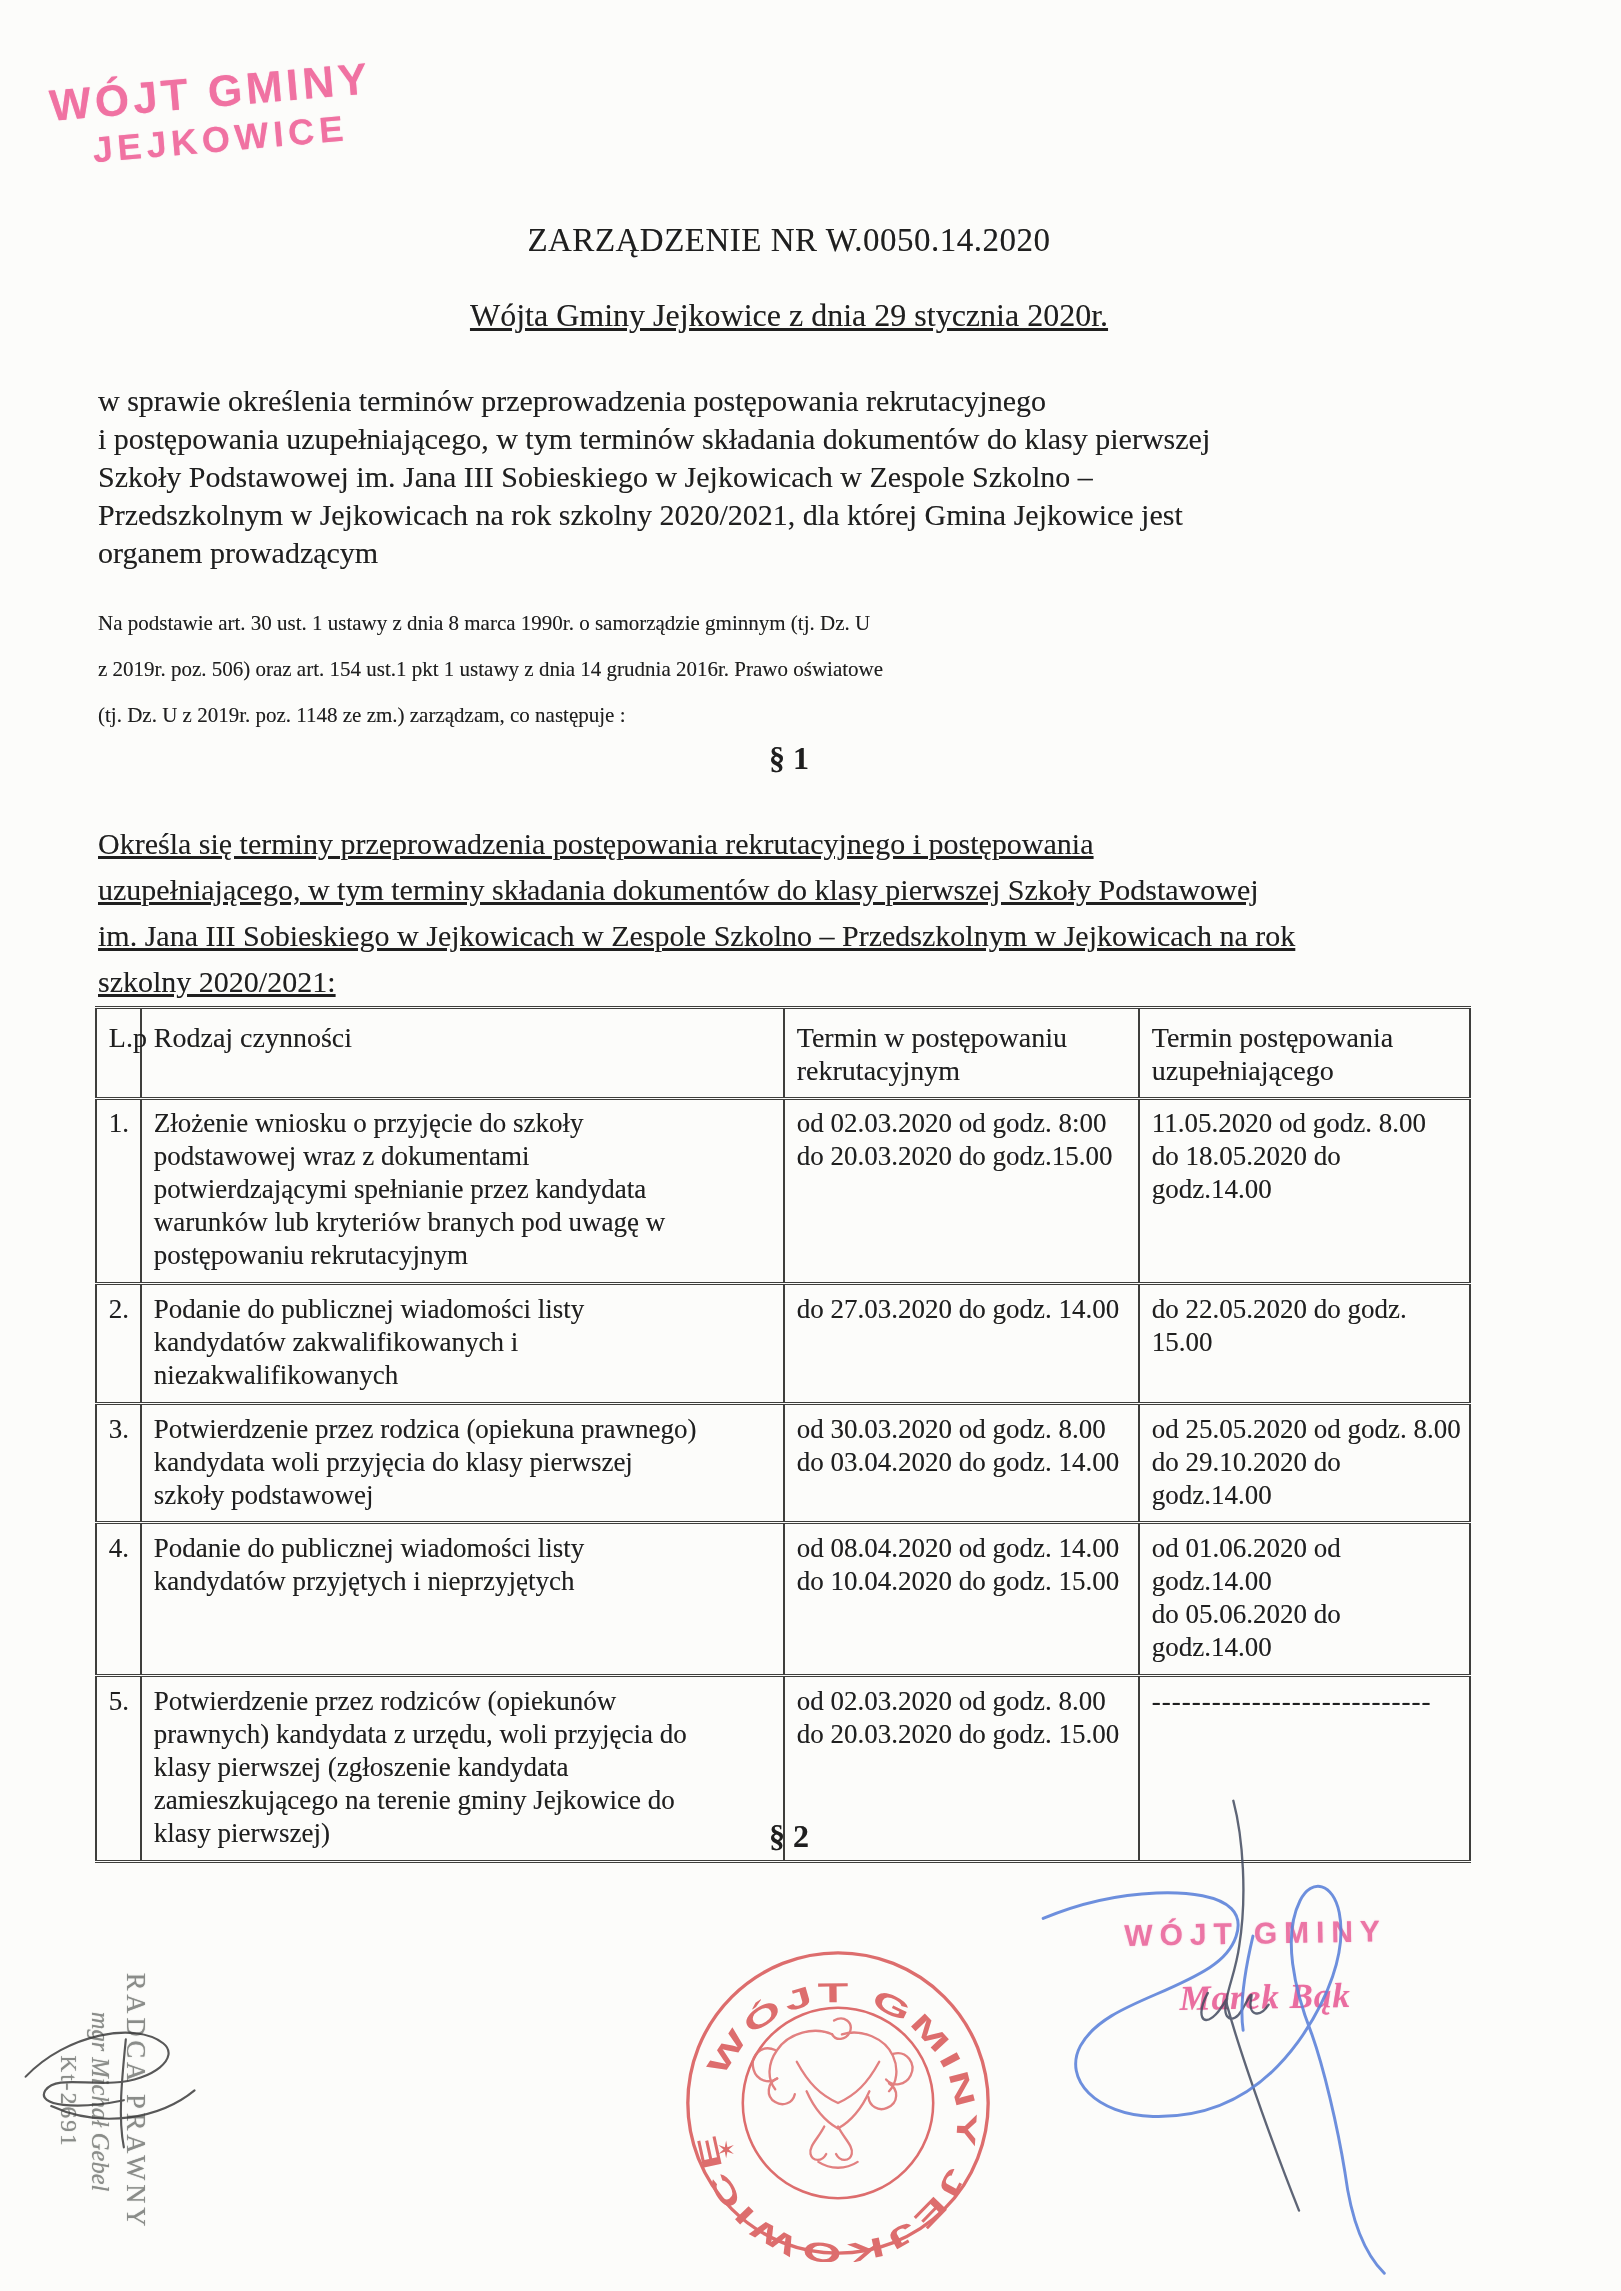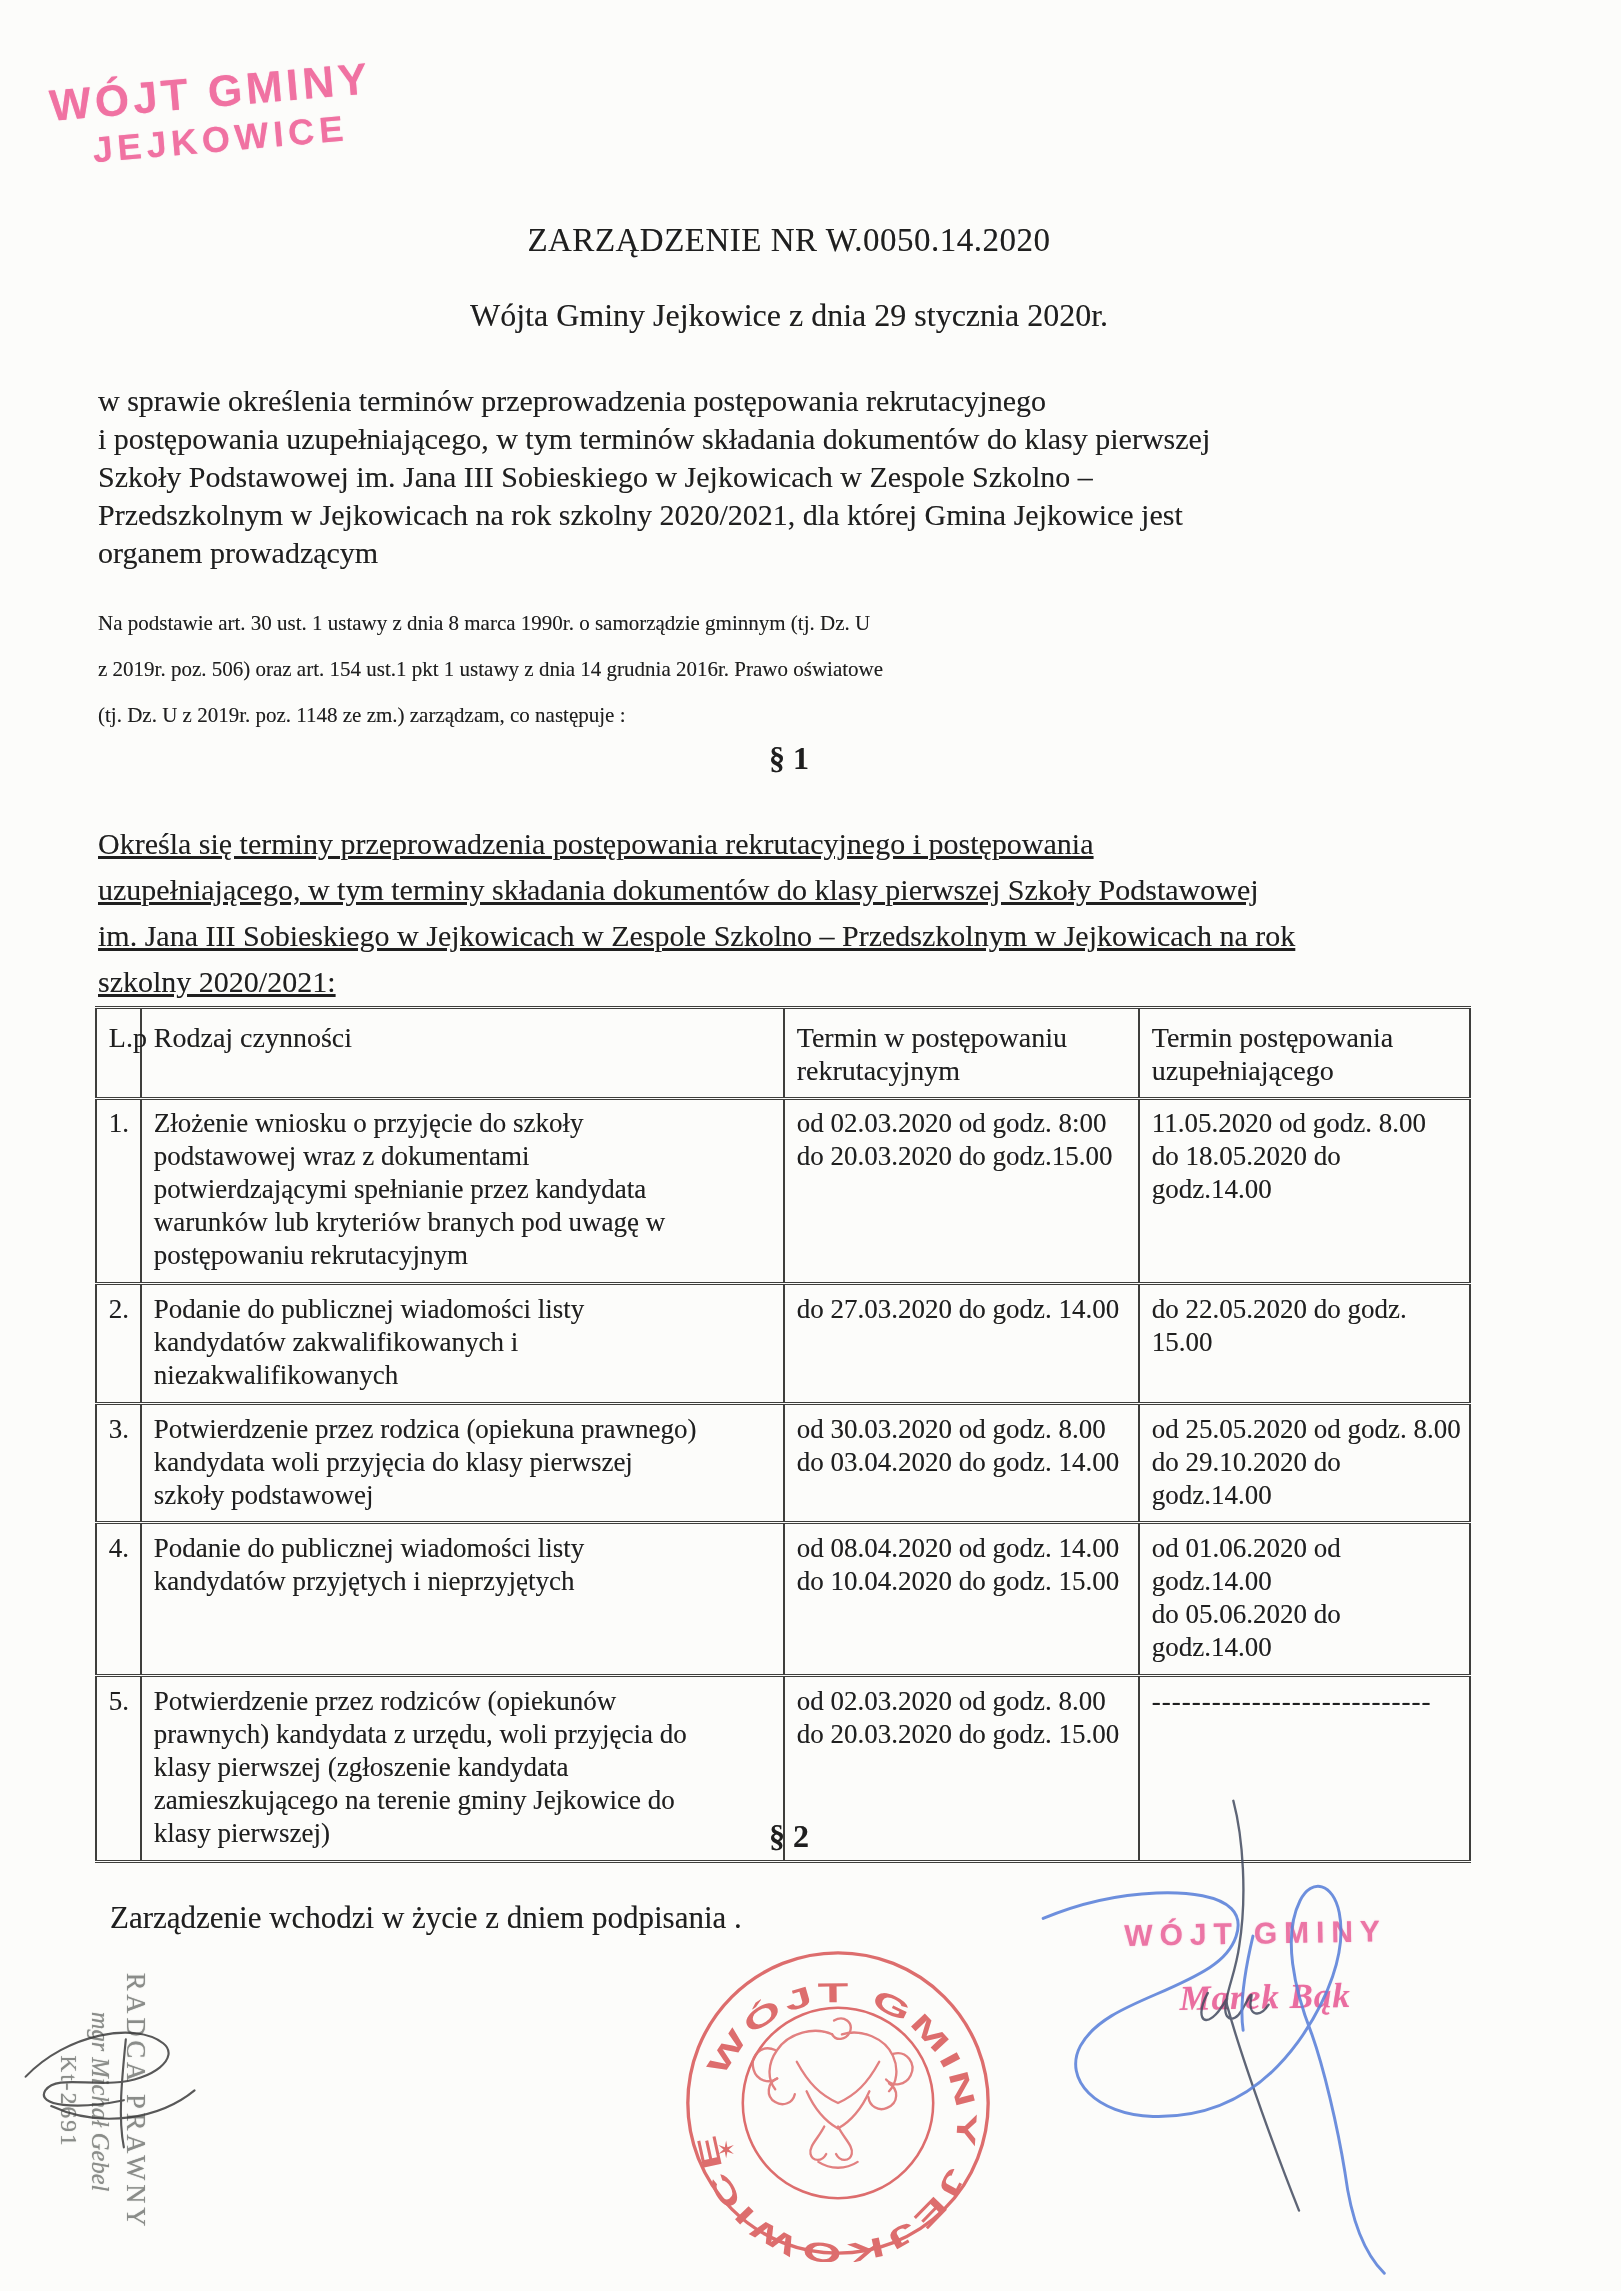--- a/index.html
+++ b/index.html
@@ -20,21 +20,21 @@
   }
   .corner-stamp .cs-l1{ font-size:44px; letter-spacing:3.9px; }
   .corner-stamp .cs-l2{ font-size:36px; letter-spacing:4.9px; margin:2px 0 0 39px; }
 
   .title{
     position:absolute; top:222px; left:98px; width:1382px; margin:0;
     text-align:center; font-size:33px; font-weight:normal; letter-spacing:0.5px;
   }
   .subtitle{
     position:absolute; top:297px; left:98px; width:1382px;
-    text-align:center; font-size:32px;
+    text-align:center; font-size:32px;text-decoration:underline;
   }
   .subject{
     position:absolute; top:382px; left:98px; width:1431px;
     font-size:30px; font-weight:normal; line-height:38px; white-space:pre-line;
   }
   .legal{
     position:absolute; top:600px; left:98px; width:1431px;
     font-size:21px; line-height:46px; white-space:pre-line;
   }
   .sec-head{
@@ -194,21 +194,20 @@
 zamieszkującego na terenie gminy Jejkowice do
 klasy pierwszej)</td>
         <td>od 02.03.2020 od godz. 8.00
 do 20.03.2020 do godz. 15.00</td>
         <td class="cell-term2-5">----------------------------</td>
       </tr>
     </tbody>
   </table>
 
   <div class="sec-head s2 scan-text">§ 2</div>
-  <div class="body2 scan-text">Zarządzenie wchodzi w życie z dniem podpisania .</div>
 
   <svg class="seal" width="318" height="318" viewBox="0 0 324 324">
     <defs>
       <path id="ringpath" d="M 39,162 A 123,123 0 1 1 38.9,162.6" fill="none"></path>
     </defs>
     <circle cx="162" cy="162" r="153" fill="none" stroke="#d95a5a" stroke-width="3.4"></circle>
     <circle cx="162" cy="162" r="97" fill="none" stroke="#d95a5a" stroke-width="2.6"></circle>
     <text font-family="Liberation Sans, DejaVu Sans, sans-serif" font-size="28" font-weight="bold" fill="#d95a5a" letter-spacing="2">
       <textPath href="#ringpath" startOffset="26" textLength="718" lengthAdjust="spacingAndGlyphs">WÓJT GMINY  JEJKOWICE</textPath>
     </text>

